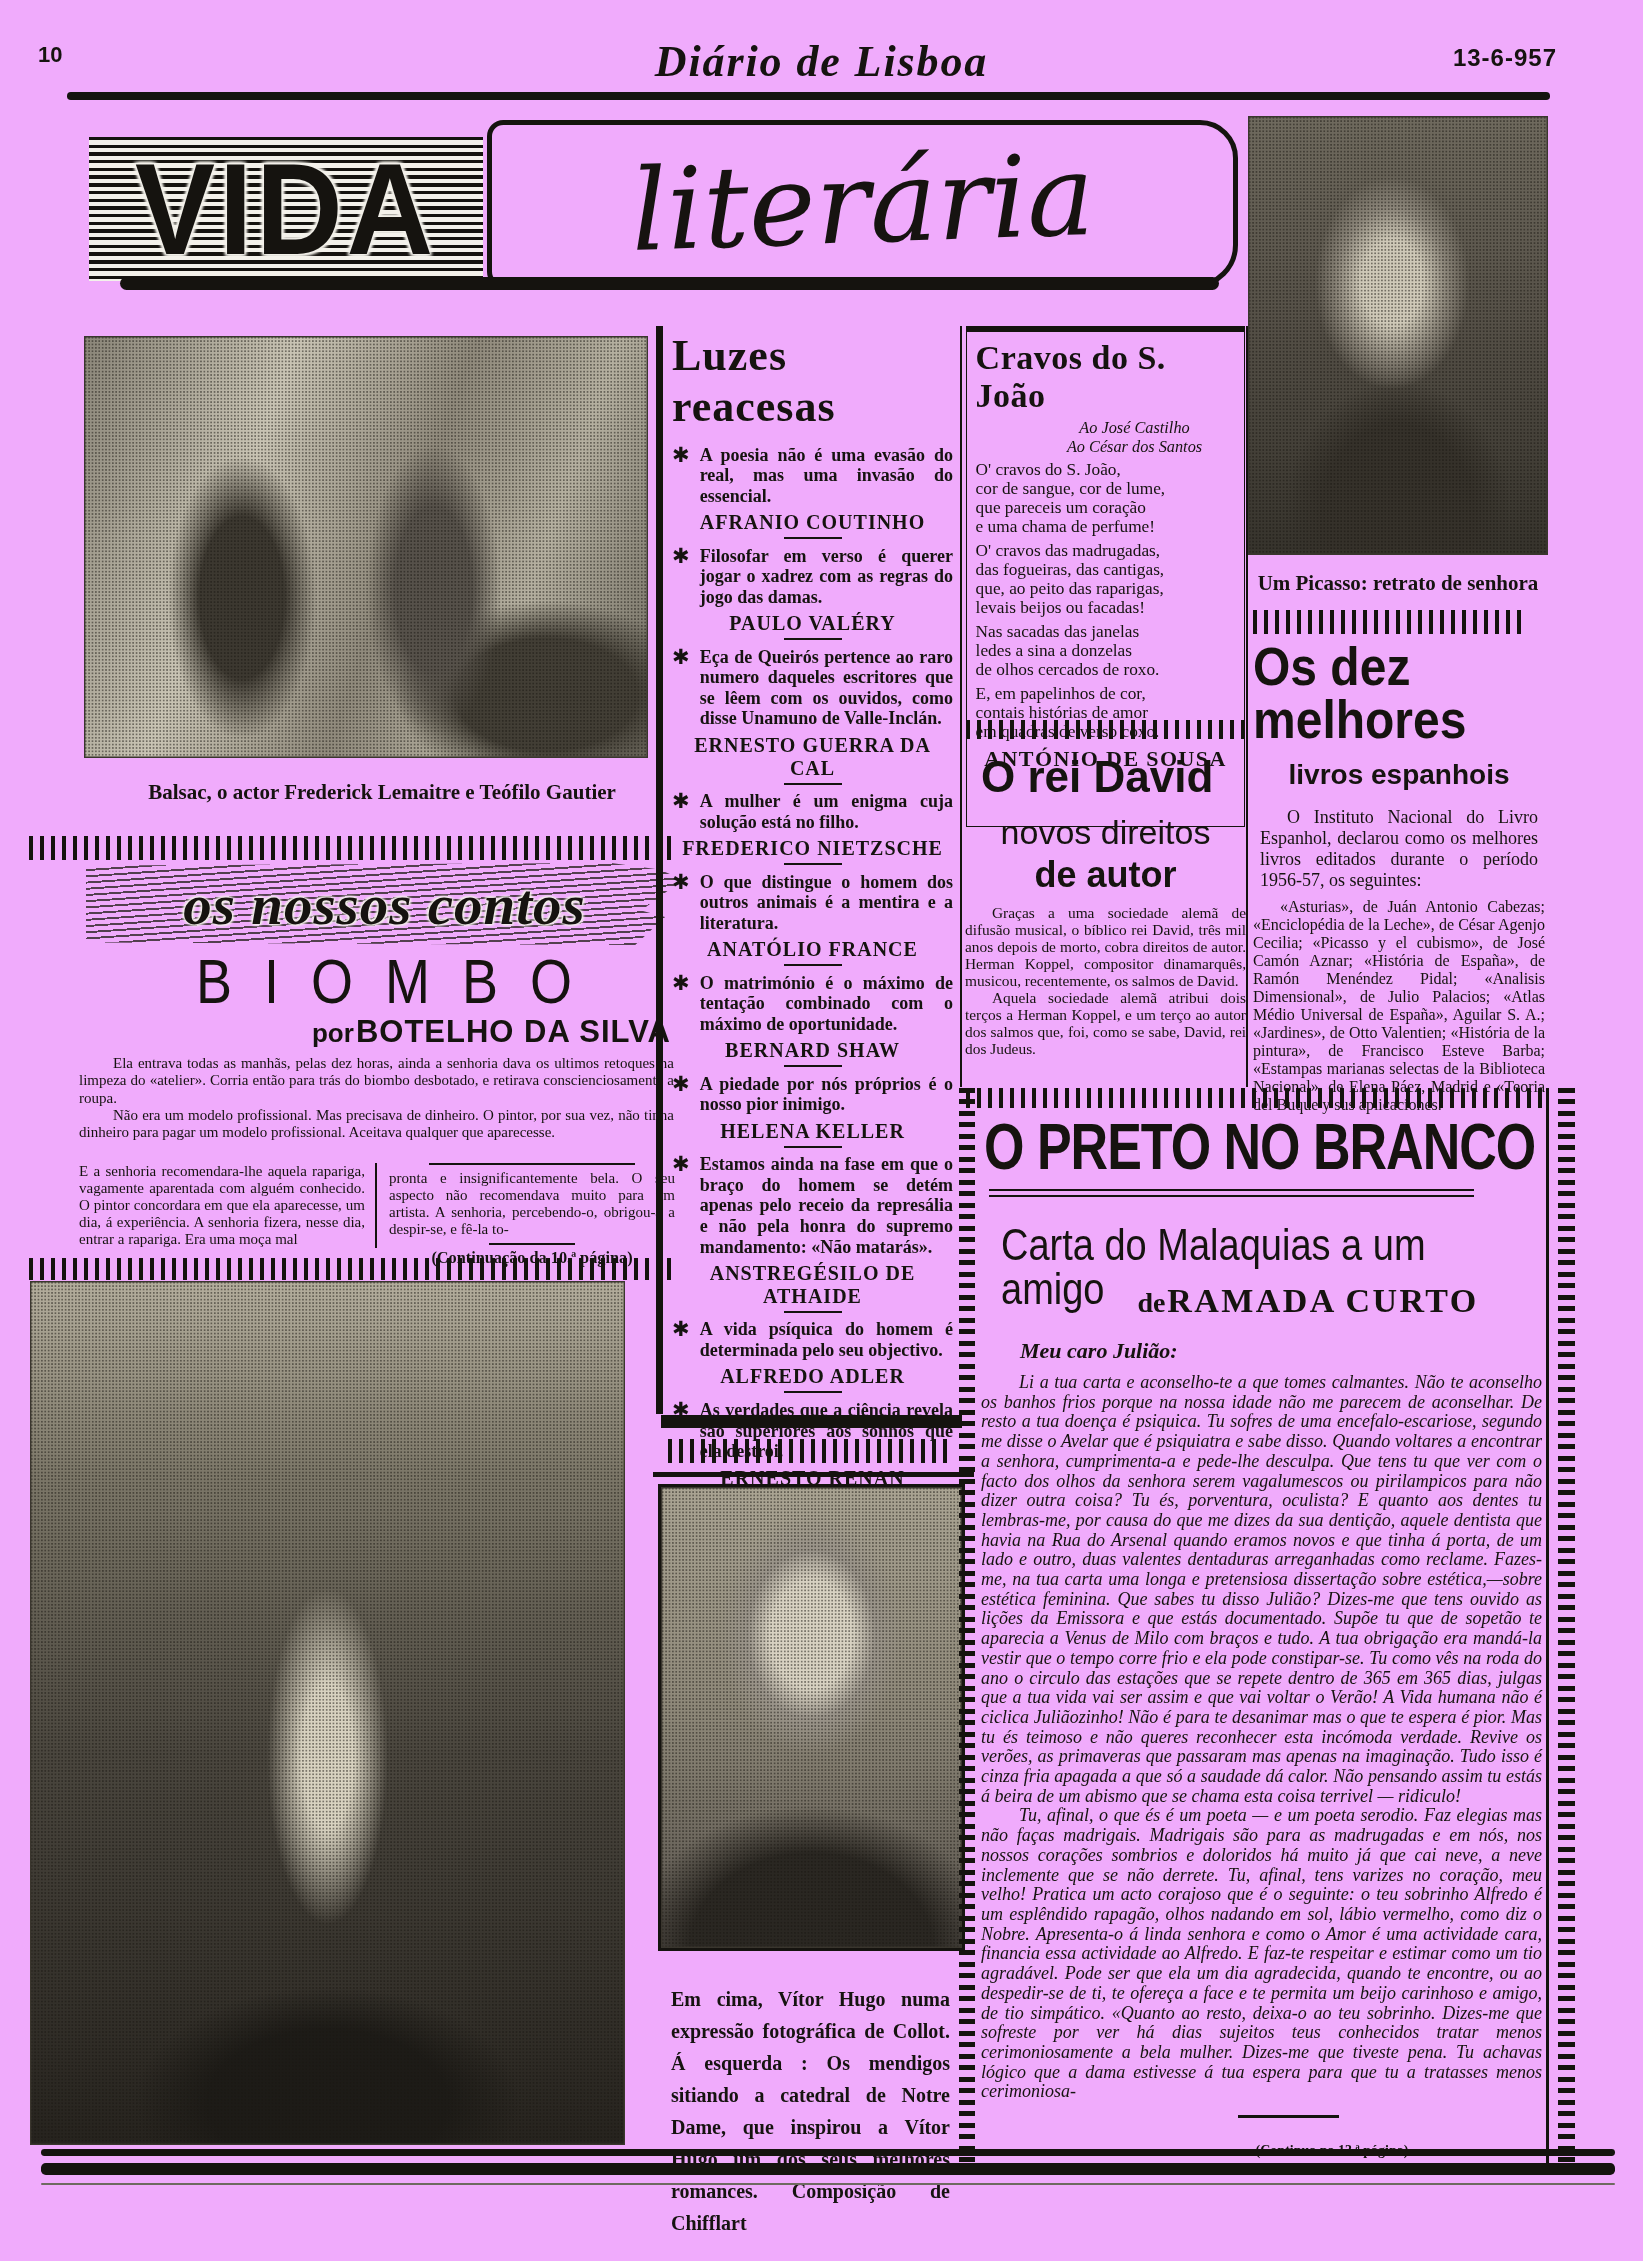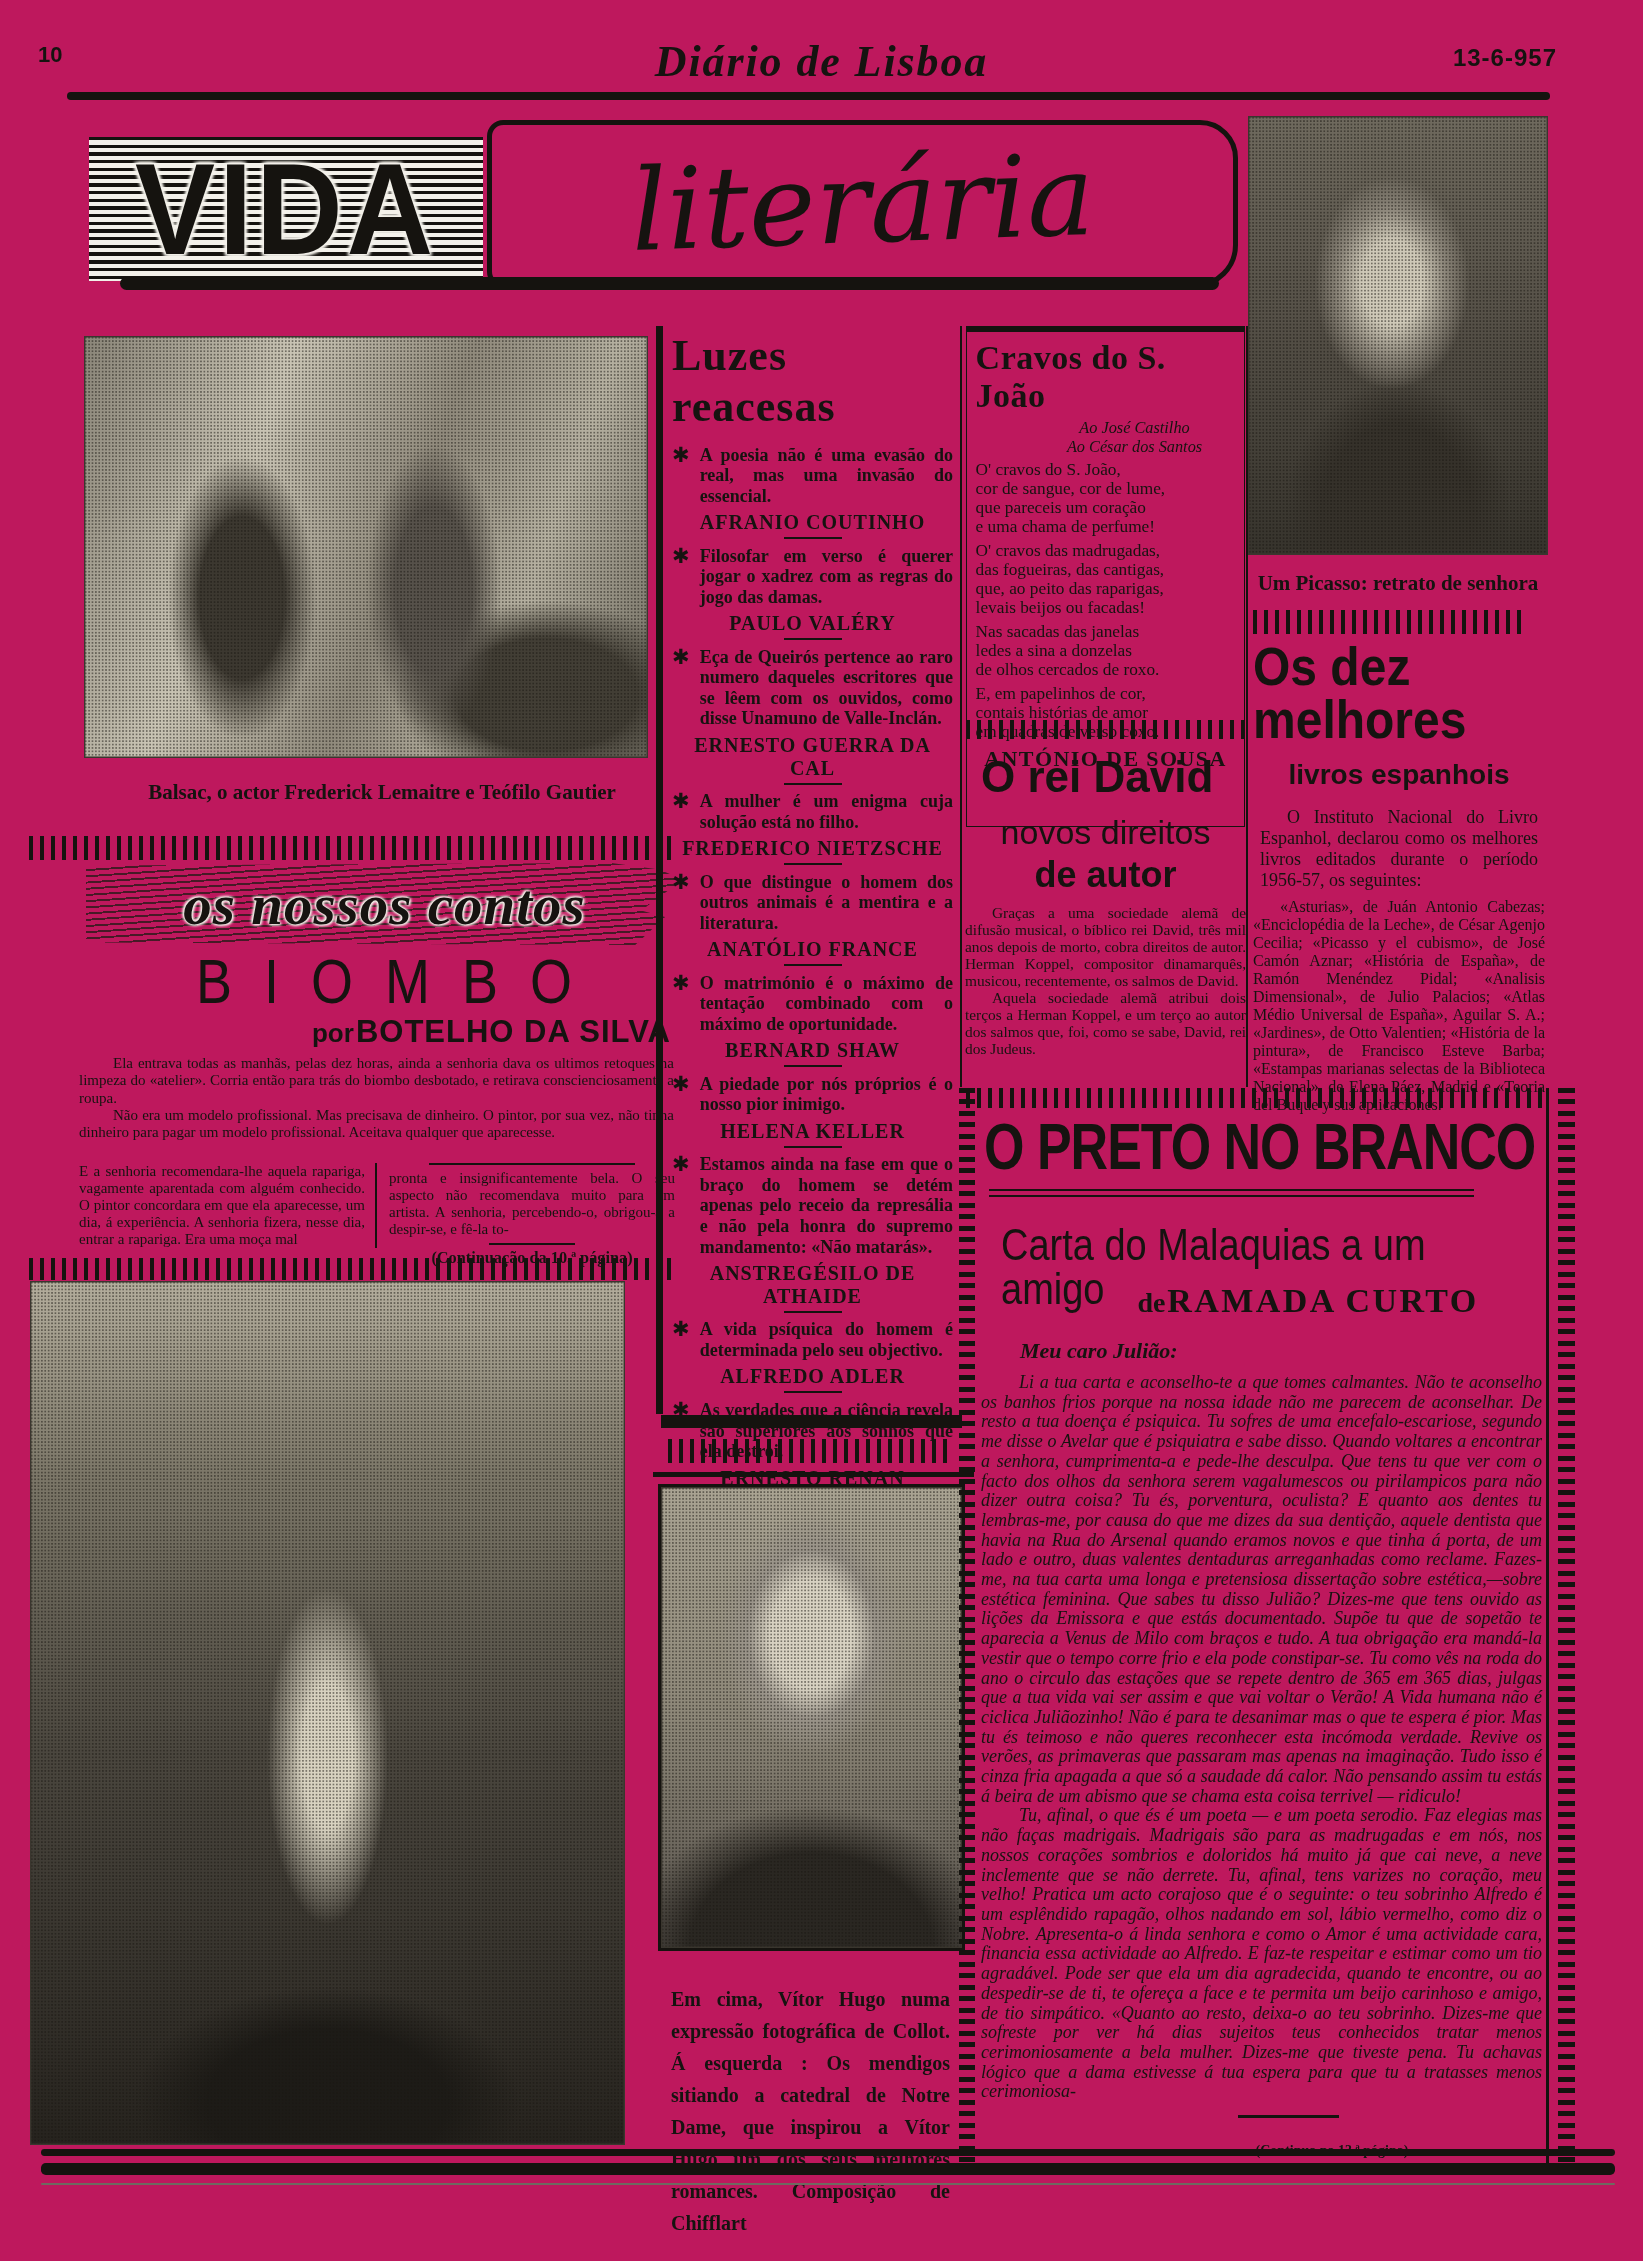--- a/index.html
+++ b/index.html
@@ -1,16 +1,16 @@
 <!DOCTYPE html>
 <html style="font-size:7.7px"><head>
 <meta charset="utf-8">
 <style>
   html,body{margin:0;padding:0;background:#d9d5cb;}
-  #page{position:relative;width:1643px;height:2261px;background:#be185d;color:#161310;overflow:hidden;
+  #page{position:relative;width:1643px;height:2261px;background:#f0abfc;color:#161310;overflow:hidden;
         font-family:"Liberation Serif","DejaVu Serif",serif;}
   .abs{position:absolute;}
   .sans{font-family:"Liberation Sans","DejaVu Sans",sans-serif;}
   .serif{font-family:"Liberation Serif","DejaVu Serif",serif;}
   .just{text-align:justify;}
   .ctr{text-align:center;}
   .ink{background:#15130f;}
   .dashrow{background:repeating-linear-gradient(90deg,#15130f 0 4.3px,transparent 4.3px 11px);}
   .dashcol{background:repeating-linear-gradient(180deg,#15130f 0 4.8px,transparent 4.8px 11.5px);}
   .vline{background:#15130f;}

